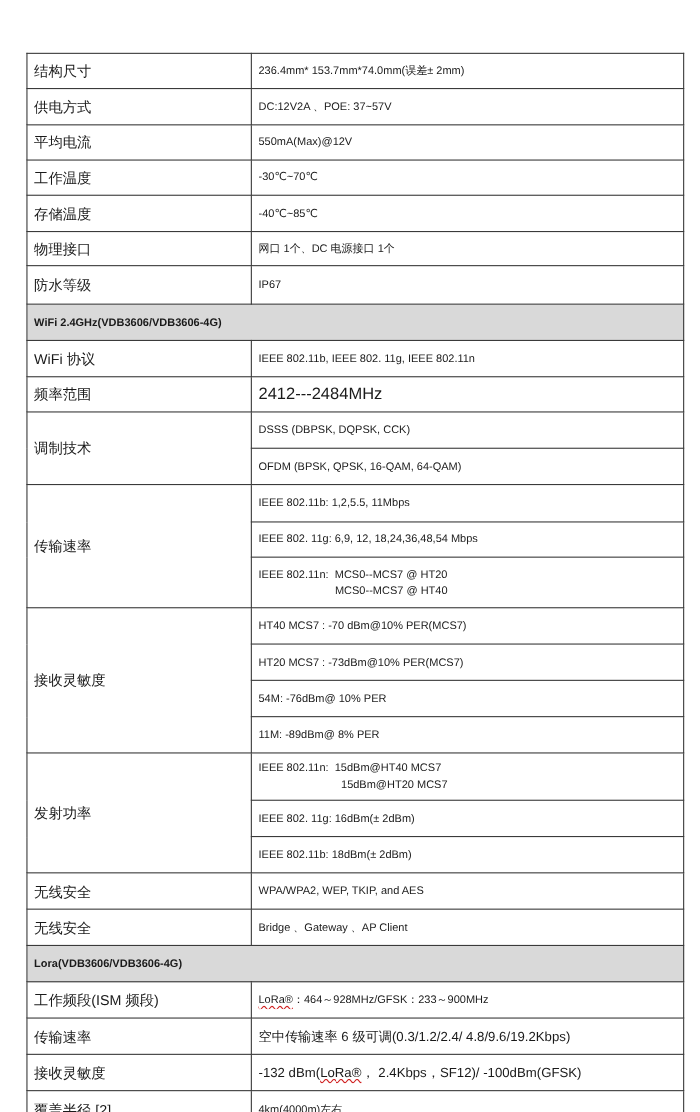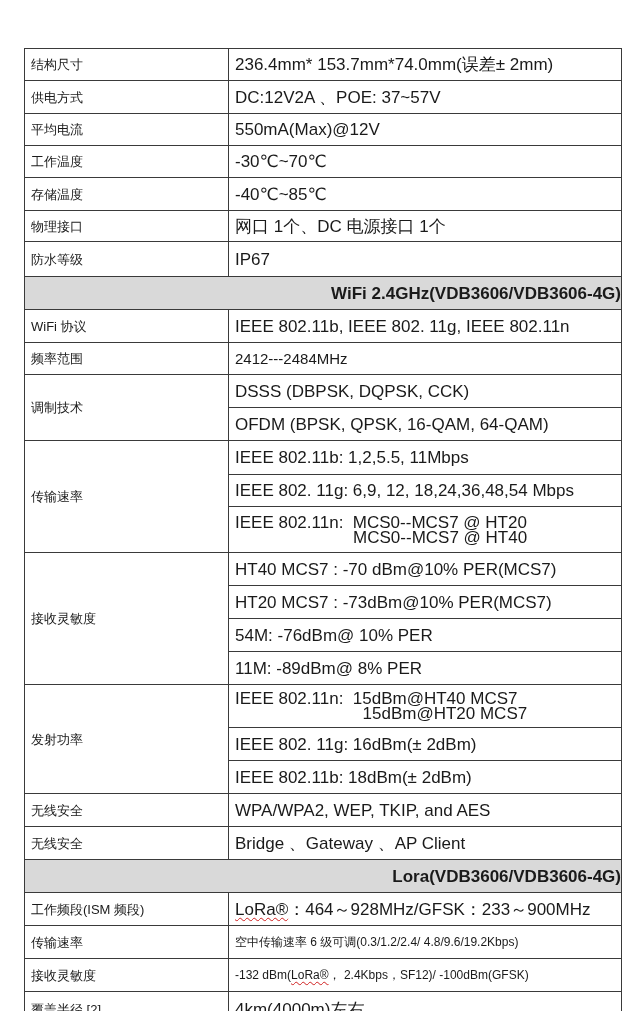--- a/index.html
+++ b/index.html
@@ -1,24 +1,24 @@
 <!DOCTYPE html>
 <html><head>
 <meta charset="utf-8">
 <style>
   html, body { margin:0; padding:0; background:#ffffff; }
   body { width:636px; height:1011px; position:relative; overflow:hidden;
          font-family:"Liberation Sans", "DejaVu Sans", sans-serif; color:#1a1a1a; }
   table { position:absolute; left:24px; top:12px; width:598px; border-collapse:collapse;
           table-layout:fixed;margin-top:36px; }
-  td { border:1.4px solid #3a3a3a; font-size:17px; padding:0 0 0 6px; vertical-align:middle;
+  td { border:1.4px solid #3a3a3a; font-size:10px; padding:0 0 0 6px; vertical-align:middle;
        line-height:15px; }
   td.k { width:197px; font-size:13px; }
   td.v { }
-  tr.section td { background:#d9d9d9; font-weight:bold; font-size:17px;text-align:right; }
+  tr.section td { background:#d9d9d9; font-weight:bold; font-size:10px; }
   .ml { white-space:pre; }
   .squig { text-decoration:underline wavy #d02020; text-decoration-thickness:1px; text-underline-offset:2px; }
   .sm { font-size:15px; }
 </style>
 </head>
 <body>
 
 <table>
   <tbody>
       <tr style="height:32px">

